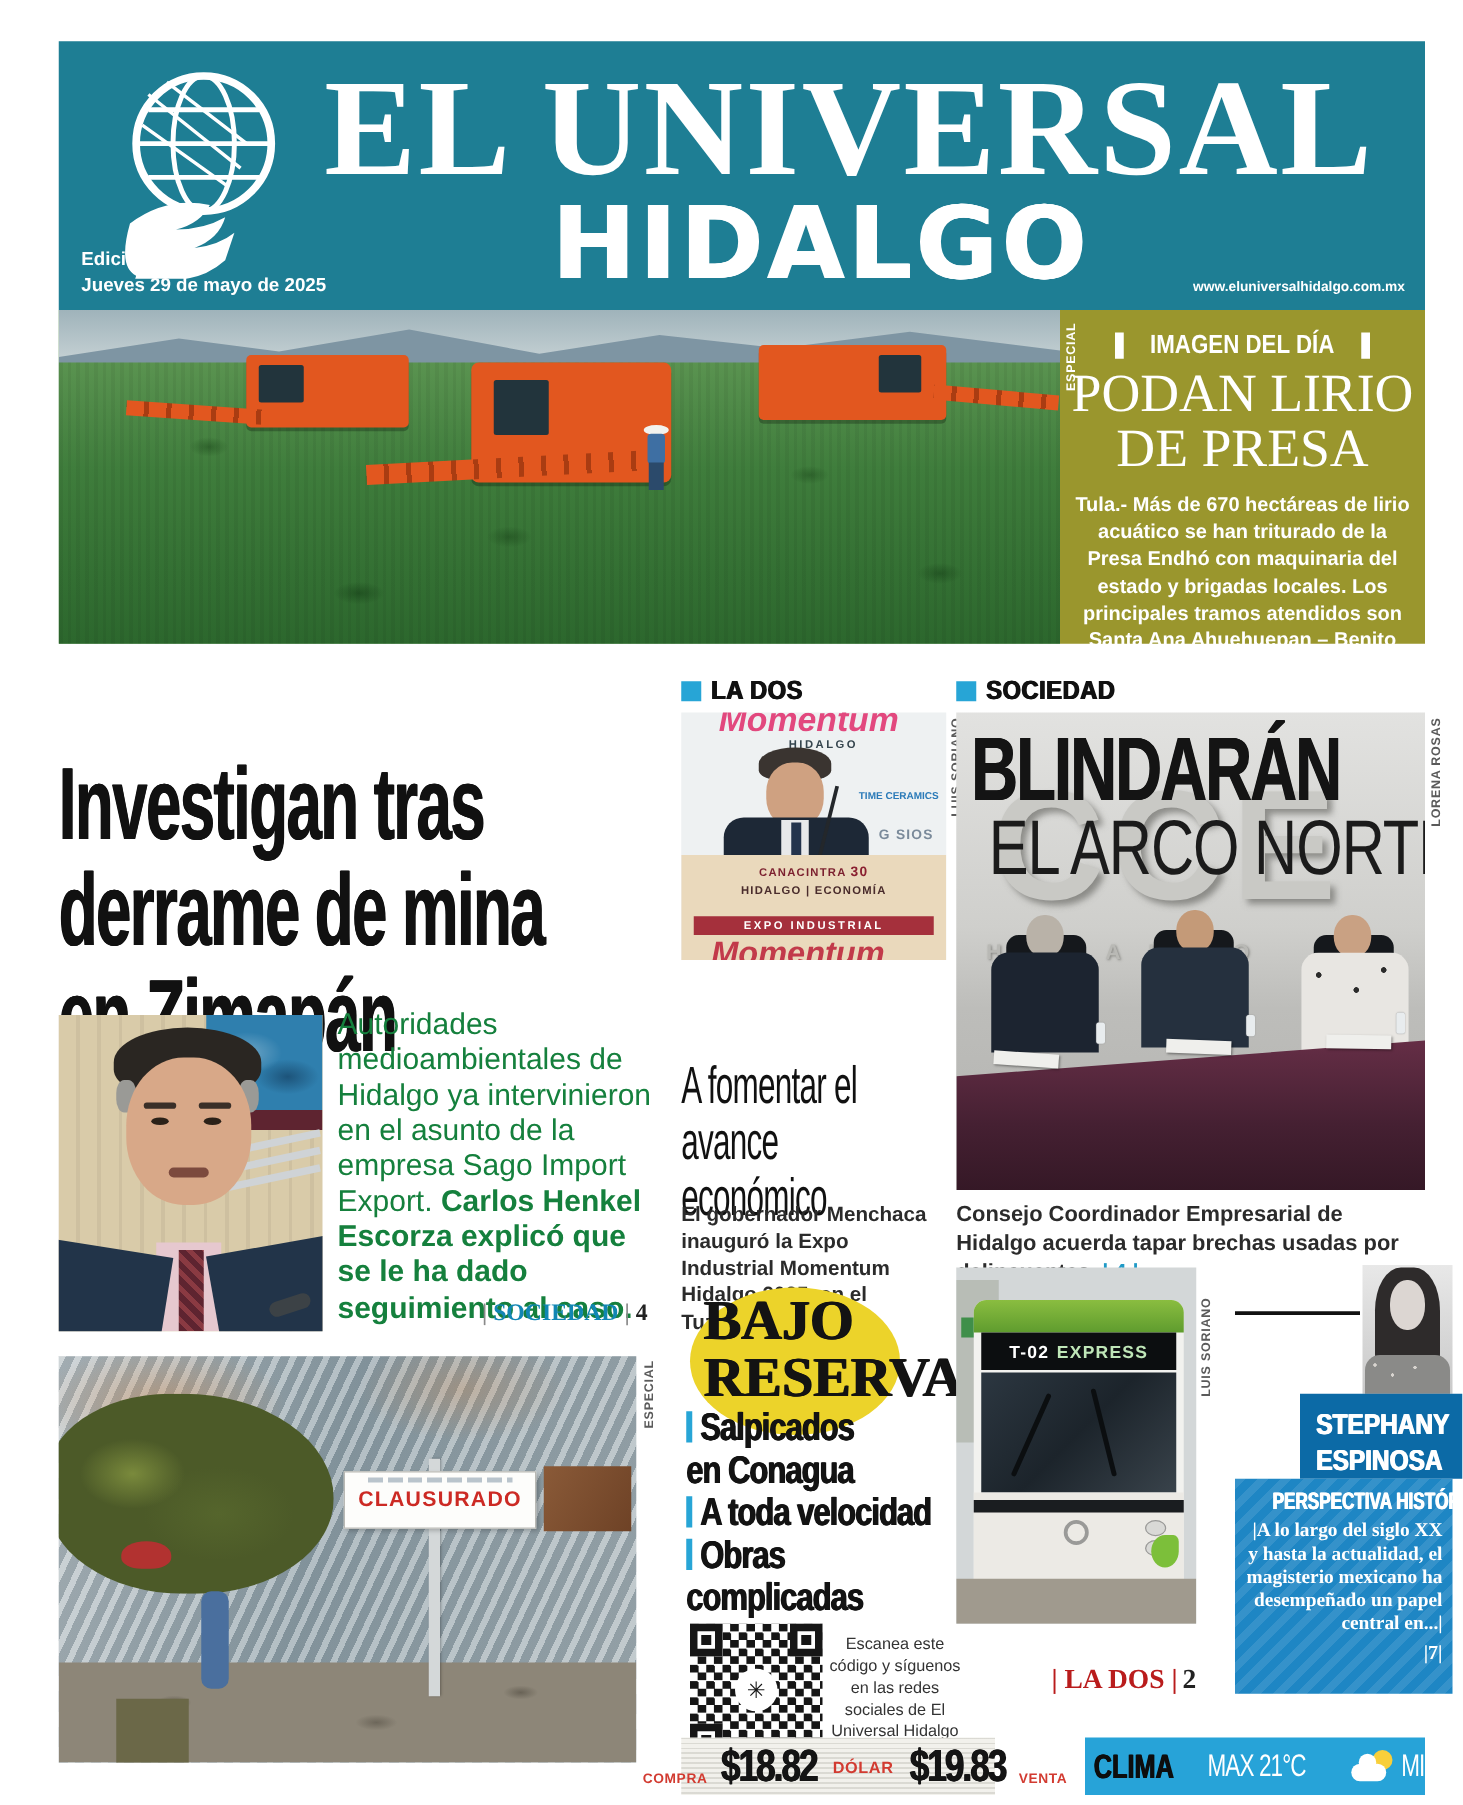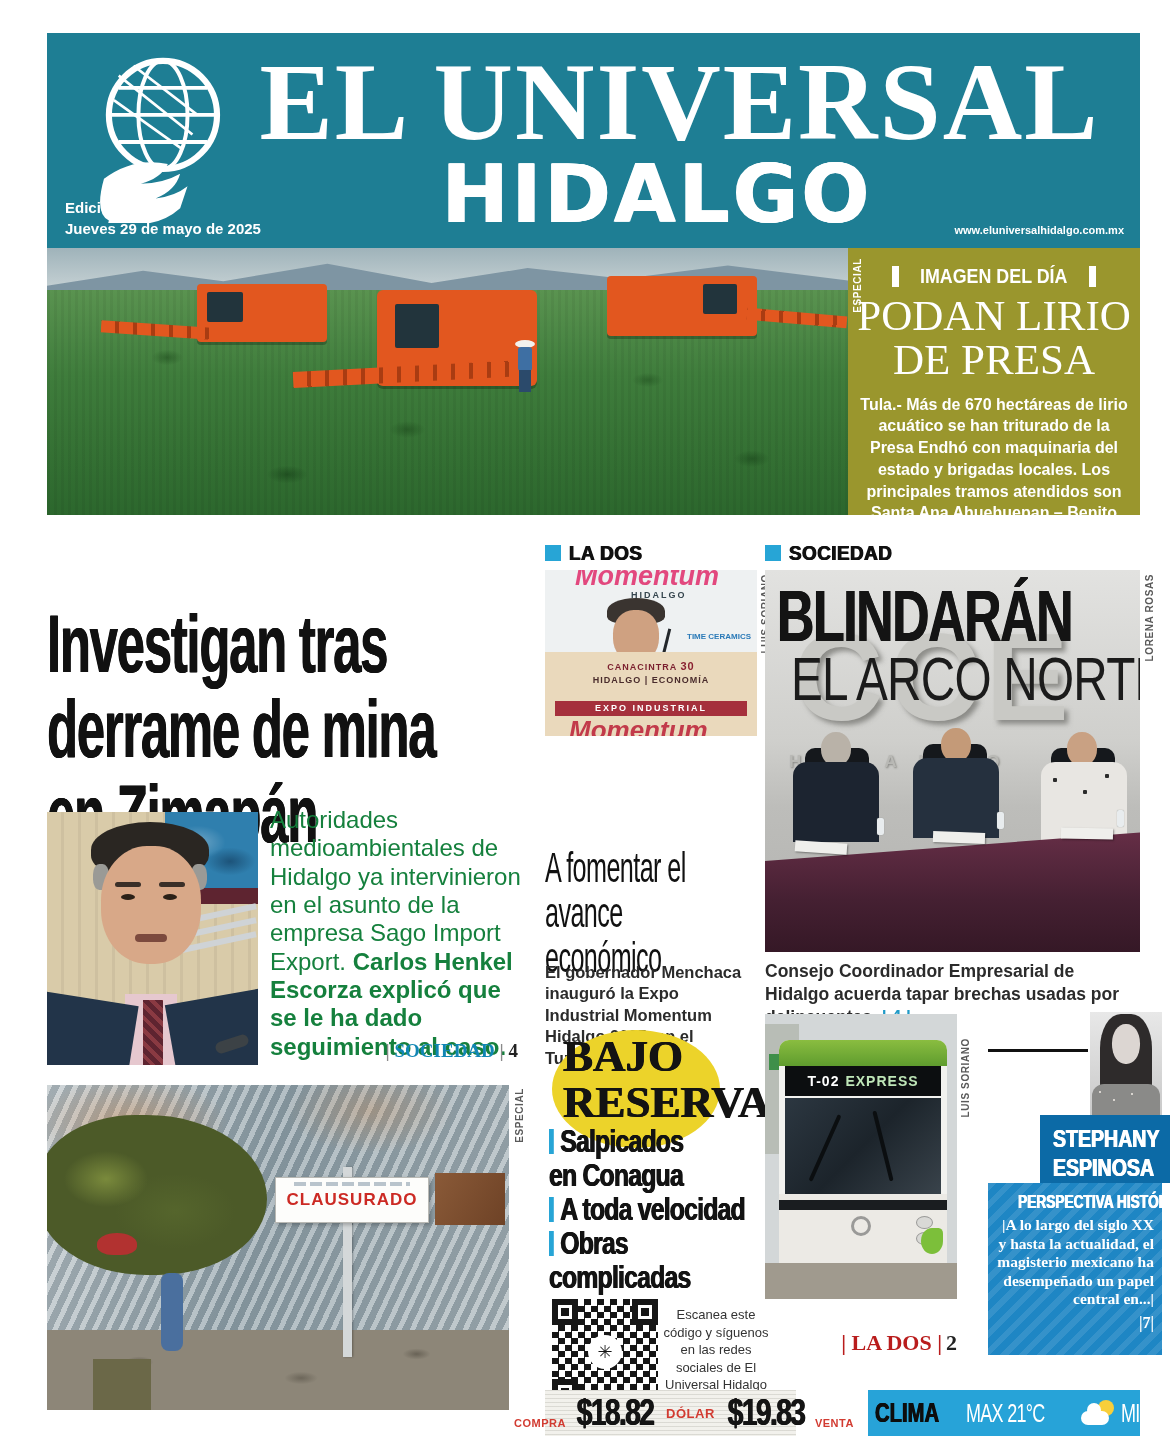--- a/index.html
+++ b/index.html
@@ -95,21 +95,21 @@
   .mine-vest .vtxt{position:absolute;left:4px;top:50px;font-size:12px;font-weight:700;font-style:italic;color:#3a7a3a;}
   .mine-arm{position:absolute;left:90px;top:40px;width:22px;height:78px;border-radius:8px;background:#4a6f9e;}
   .mine-legs{position:absolute;left:22px;top:126px;width:58px;height:60px;background:#6b6848;}
 
   
   .kicker{position:absolute;display:flex;align-items:center;font-size:21px;font-weight:700;color:#111;}
   .kicker::before{content:"";display:inline-block;width:16px;height:16px;background:#27a5d6;margin-right:8px;}
   .kicker .klab{display:inline-block;transform:scaleX(0.9);transform-origin:left center;letter-spacing:0.5px;}
 
   
-  .podium-photo{left:545px;top:570px;width:212px;height:166px;background:#eef1f2;}
+  .podium-photo{left:545px;top:570px;width:212px;height:198px;background:#eef1f2;}
   .pp-brand{position:absolute;left:30px;top:-9px;width:180px;color:#e2487e;font-weight:700;font-style:italic;font-size:27px;}
   .pp-region{position:absolute;left:86px;top:20px;font-size:9px;font-weight:700;letter-spacing:2px;color:#35454e;}
   .pp-sp1{position:absolute;right:6px;top:62px;font-size:8px;font-weight:700;color:#2a7ab8;}
   .pp-sp2{position:absolute;right:10px;top:92px;font-size:11px;font-weight:700;color:#7a8a9a;letter-spacing:1px;}
   .pp-man-hair{position:absolute;left:62px;top:28px;width:58px;height:26px;border-radius:50% 50% 30% 30%;background:#3a3430;}
   .pp-man-face{position:absolute;left:68px;top:40px;width:46px;height:52px;border-radius:45%;background:#cfa181;}
   .pp-man-suit{position:absolute;left:34px;top:84px;width:116px;height:70px;border-radius:16px 16px 0 0;background:#1d2836;}
   .pp-man-shirt{position:absolute;left:80px;top:86px;width:22px;height:40px;background:#e8e9ea;}
   .pp-man-tie{position:absolute;left:88px;top:88px;width:8px;height:42px;background:#24344c;}
   .pp-mic{position:absolute;left:116px;top:58px;width:3px;height:60px;background:#23272b;transform:rotate(14deg);}

